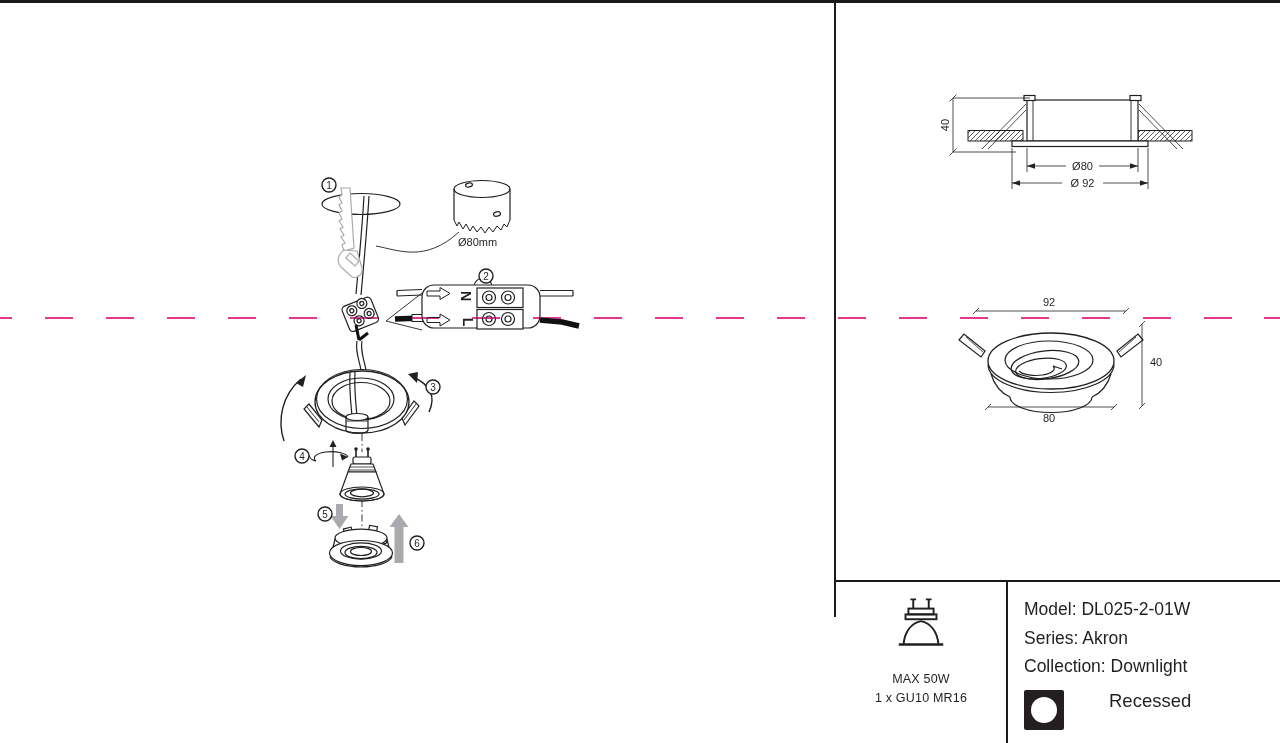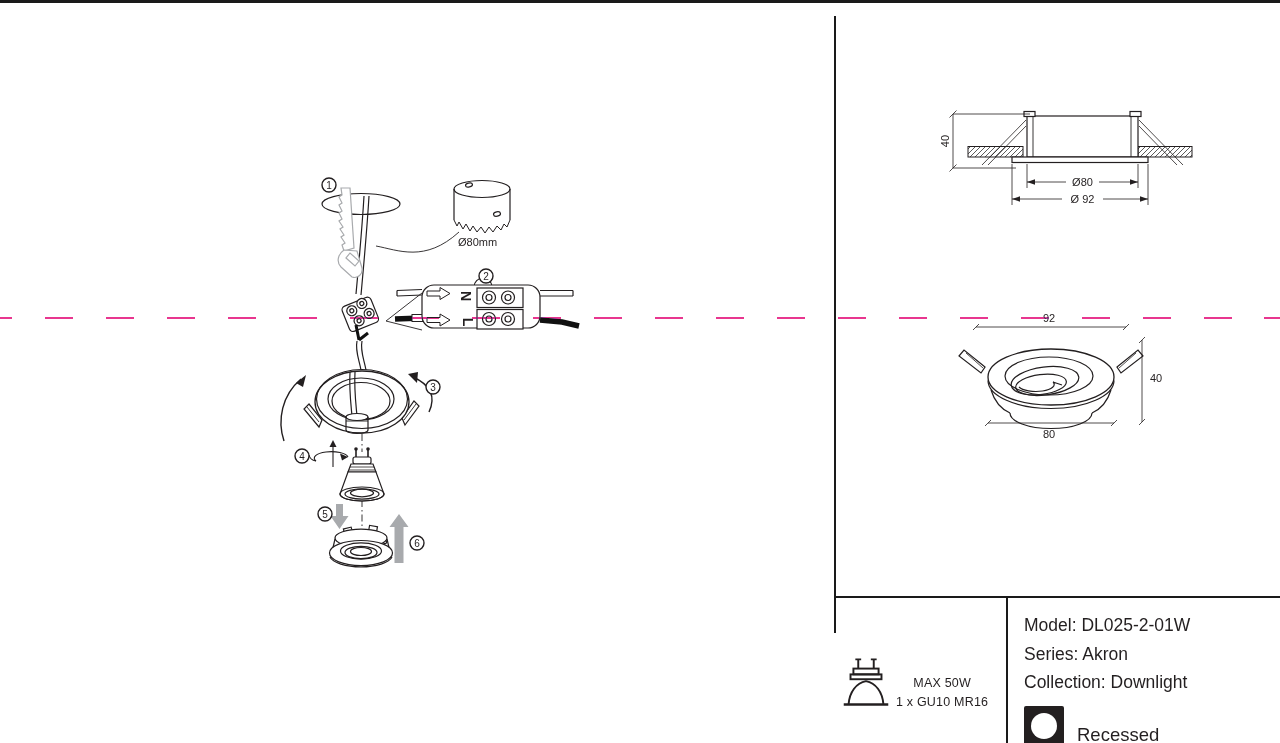--- a/index.html
+++ b/index.html
@@ -1,26 +1,26 @@
 <!DOCTYPE html>
 <html><head>
 <meta charset="utf-8">
 <style>
   html,body{margin:0;padding:0;background:#fff;}
   body{width:1280px;height:743px;position:relative;font-family:"Liberation Sans",sans-serif;color:#231f20;overflow:hidden;}
   .top-rule{position:absolute;left:0;top:0;width:1280px;height:3px;background:#1a1a1a;}
   .left-panel{position:absolute;left:0;top:3px;width:834px;height:740px;}
-  .right-panel{position:absolute;left:834px;top:16px;width:446px;height:617px;border-left:2px solid #1a1a1a;box-sizing:border-box;}
+  .right-panel{position:absolute;left:834px;top:0;width:446px;height:617px;border-left:2px solid #1a1a1a;box-sizing:border-box;}
   .dim-svg{position:absolute;left:0;top:0;}
   .spec-box{position:absolute;left:0;top:580px;width:444px;height:163px;border-top:2px solid #1a1a1a;box-sizing:border-box;display:flex;}
-  .spec-lamp-cell{width:172px;border-right:2px solid #1a1a1a;box-sizing:border-box;display:flex;flex-direction:row;align-items:center;padding-top:14px;}
+  .spec-lamp-cell{width:172px;border-right:2px solid #1a1a1a;box-sizing:border-box;display:flex;flex-direction:column;align-items:center;padding-top:14px;}
   .lamp-caption{margin-top:14px;font-size:12.5px;line-height:19px;text-align:center;letter-spacing:.2px;}
   .spec-info-cell{flex:1;padding:13px 0 8px 16px;box-sizing:border-box;}
   .spec-line{font-size:17.5px;line-height:28.5px;white-space:nowrap;}
-  .mount-row{display:flex;align-items:flex-end;margin-top:9px;}
+  .mount-row{display:flex;align-items:flex-start;margin-top:9px;gap:32px;}
   .mount-icon{width:40px;height:40px;background:#231f20;border-radius:2px;display:flex;align-items:center;justify-content:center;}
   .mount-icon .hole{width:26px;height:26px;background:#fff;border-radius:50%;}
   .mount-label{font-size:18.5px;margin-left:13px;}
   .magenta-line{position:absolute;left:0;top:317px;width:1280px;height:2.4px;z-index:6;mix-blend-mode:darken;
     background:repeating-linear-gradient(90deg,#e8368f 0 28px,transparent 28px 61px);background-position:-16px 0;}
   svg{display:block;}
   svg text{font-family:"Liberation Sans",sans-serif;fill:#231f20;}
   .stepnum{font-size:10px;text-anchor:middle;}
   .dimtxt{font-size:11px;text-anchor:middle;}
 </style>

